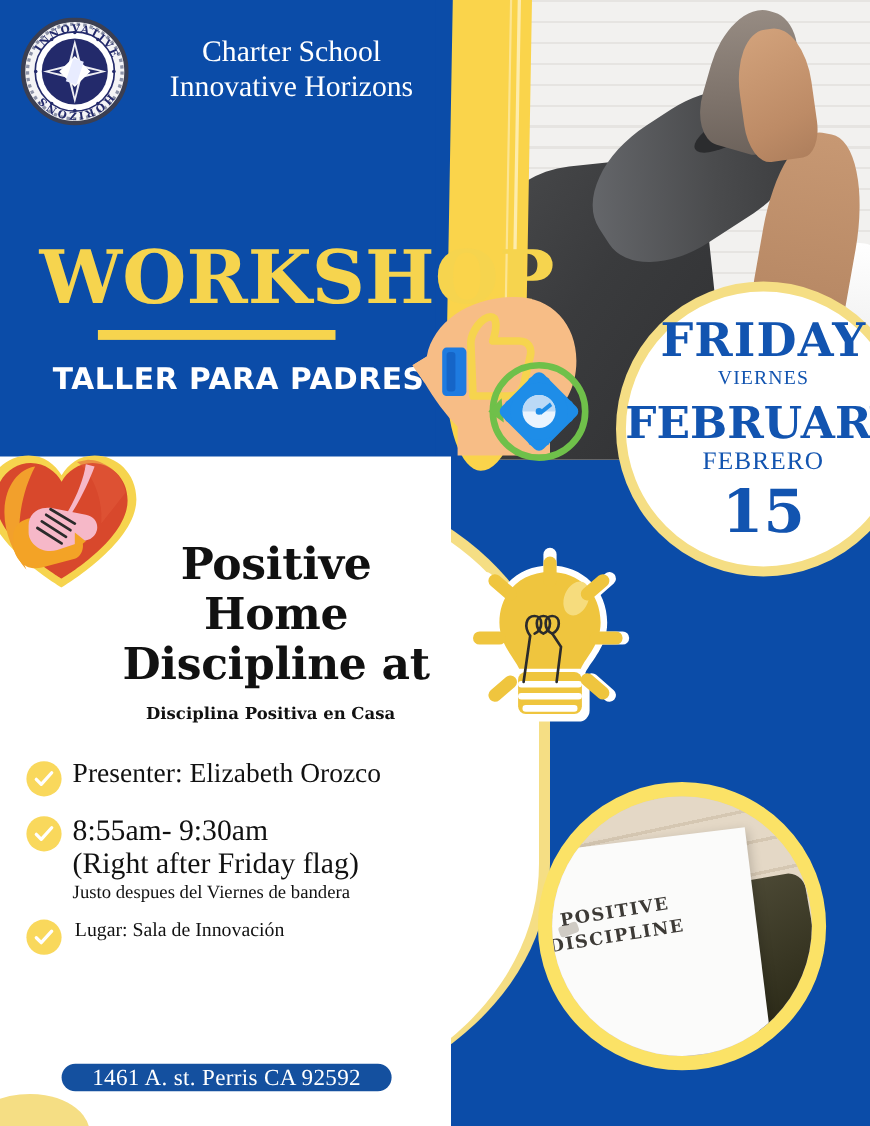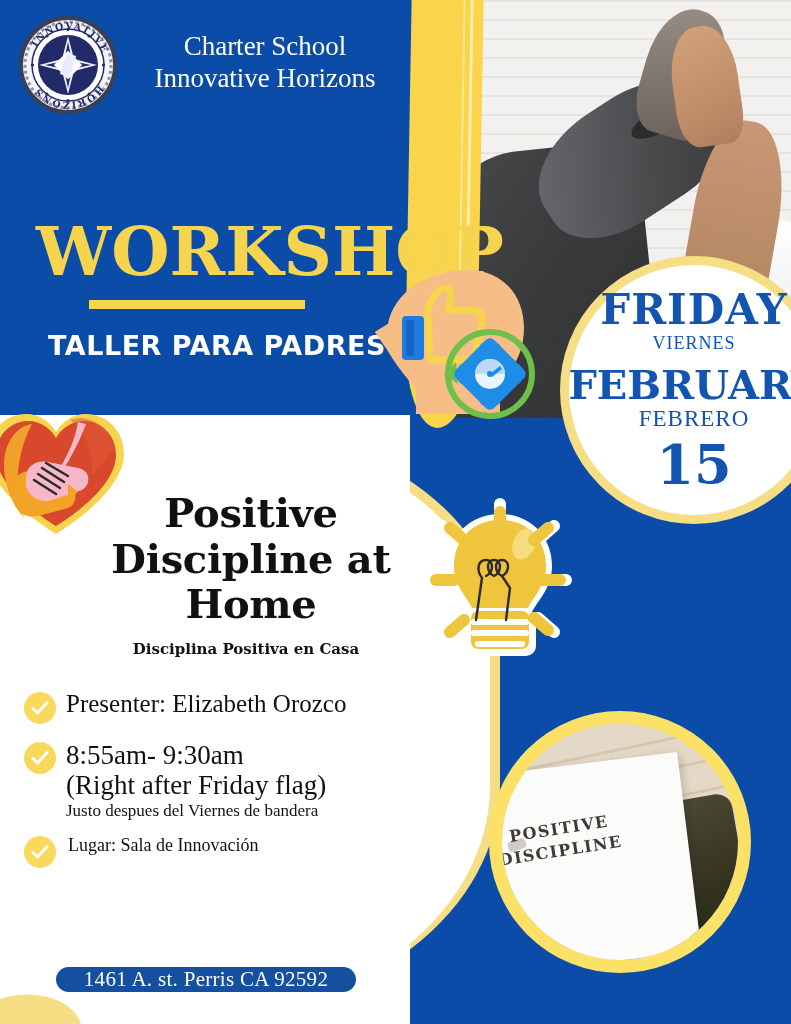--- a/index.html
+++ b/index.html
@@ -326,22 +326,22 @@
         <path d="M62,128 L68,86 C62,78 64,68 72,68 C80,68 80,80 72,84"></path>
         <path d="M80,84 C72,80 72,68 80,68 C88,68 88,80 80,84"></path>
         <path d="M88,84 C80,80 80,68 88,68 C96,68 96,80 88,84"></path>
         <path d="M88,84 L96,96 L92,128"></path>
       </g>
     </svg>
   </div>
 
   <div class="wk-title">
     <div>Positive</div>
+    <div>Home</div>
     <div>Discipline at</div>
-    <div>Home</div>
   </div>
   <div class="wk-sub">Disciplina Positiva en Casa</div>
 
   <div class="bullets">
 
     <div class="brow">
       <span class="check">
         <svg width="20" height="20" viewBox="0 0 20 20" aria-hidden="true">
           <path d="M3,10.5 L7.5,15 L17,4.5" fill="none" stroke="#ffffff" stroke-width="3" stroke-linecap="round" stroke-linejoin="round"></path>
         </svg>

